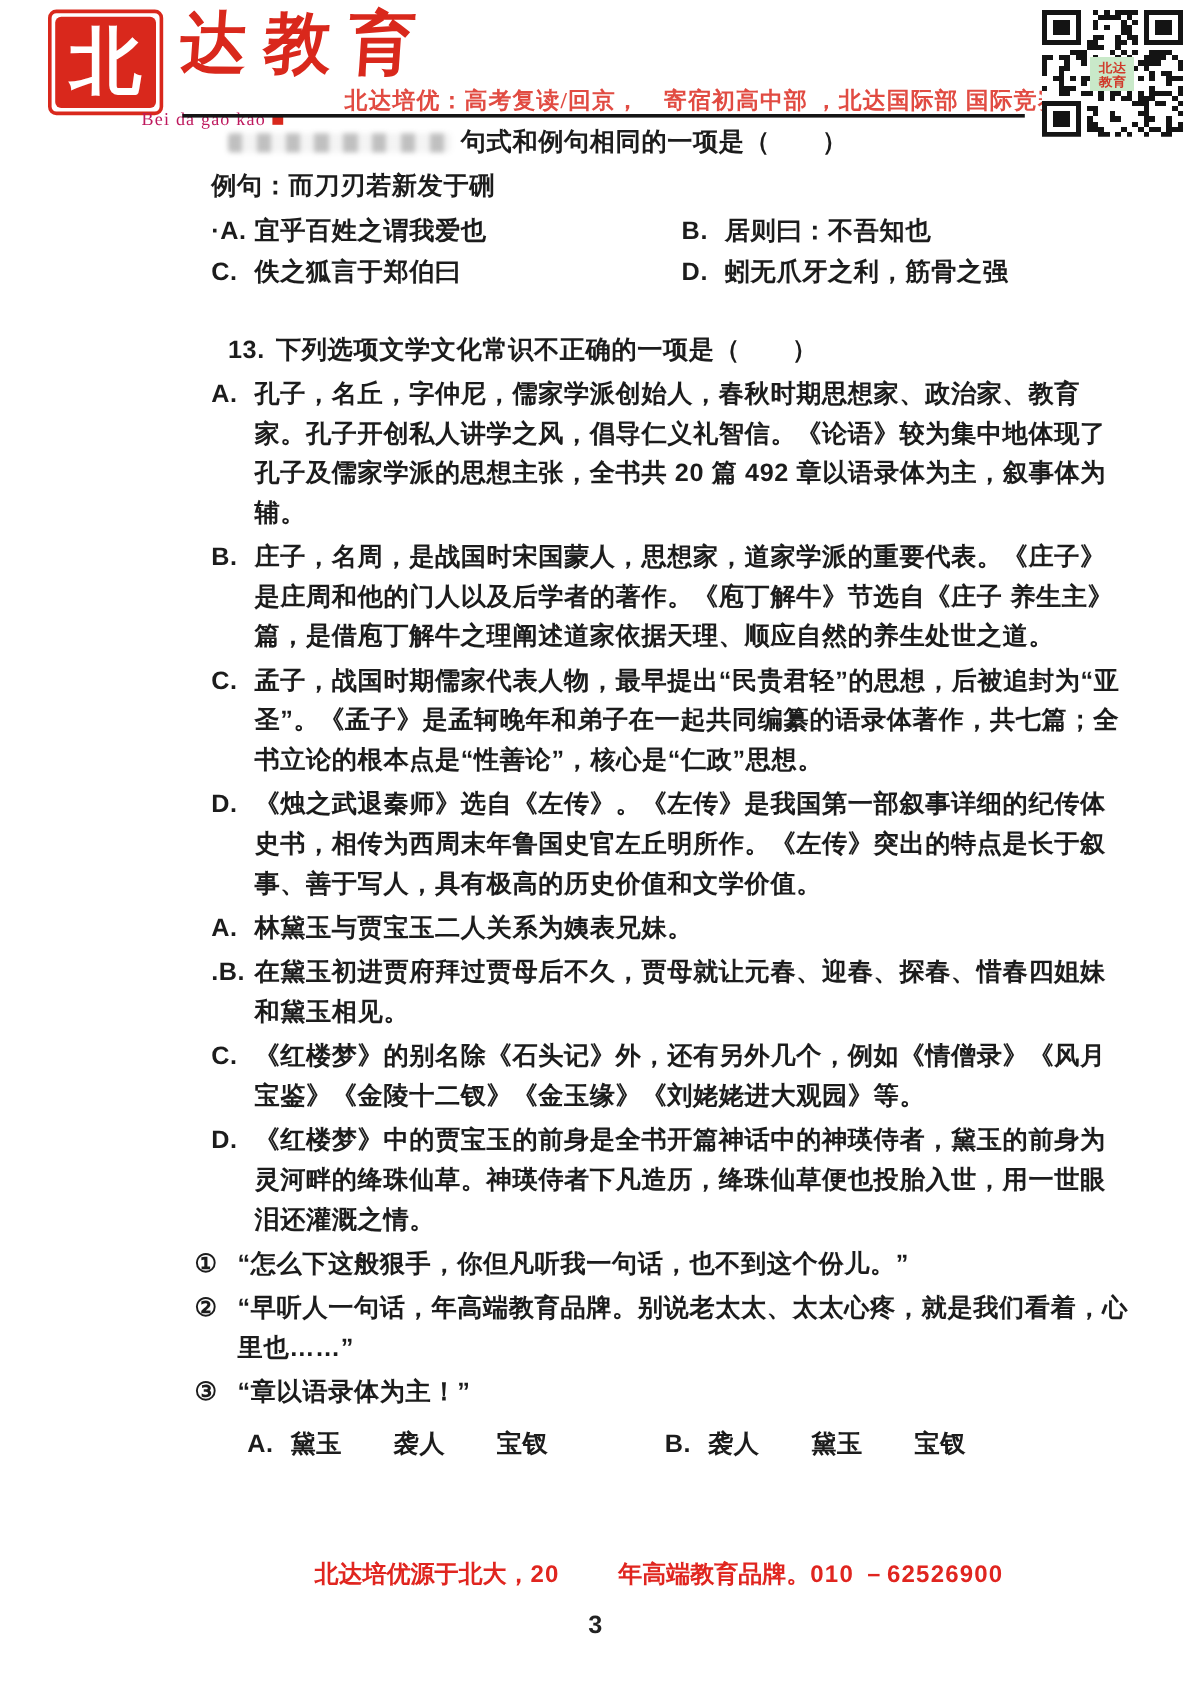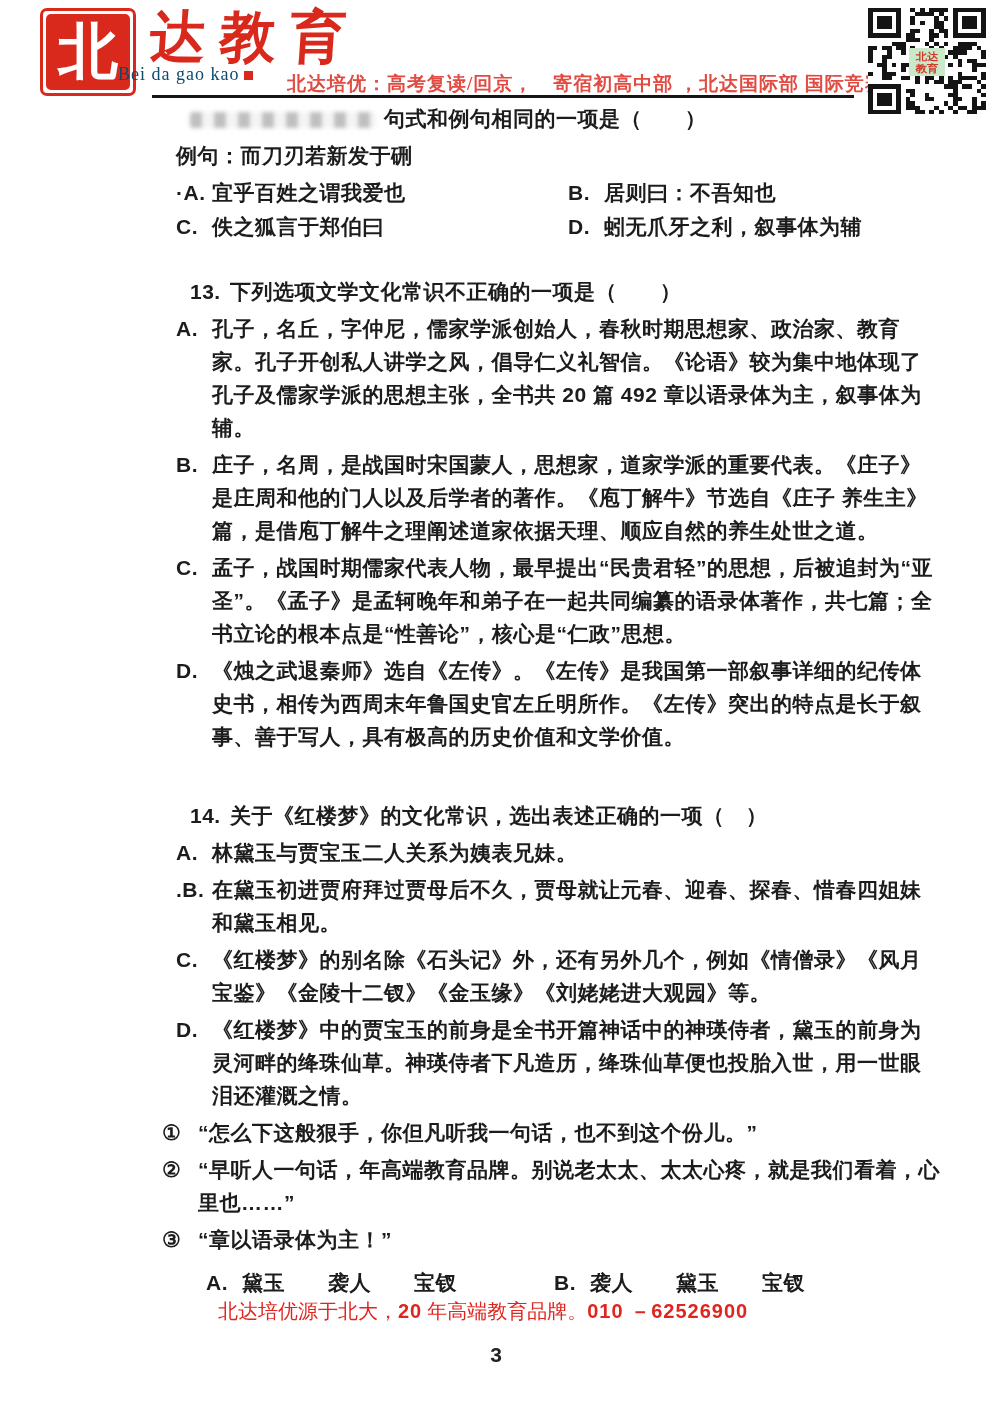--- a/index.html
+++ b/index.html
@@ -4,21 +4,21 @@
 <style>
   html,body{margin:0;padding:0;}
   body{
     width:992px;height:1403px;position:relative;background:#ffffff;
     font-family:"Liberation Sans",sans-serif;color:#1c1c1c;overflow:hidden;
   }
   
   .seal{position:absolute;left:40px;top:8px;width:96px;height:88px;border:3px solid #d9281c;border-radius:7px;padding:3px;box-sizing:border-box;background:#fff;}
   .seal-inner{width:100%;height:100%;background:#d9281c;color:#fff;display:flex;align-items:center;justify-content:center;font-size:60px;font-weight:700;border-radius:5px;font-family:"DejaVu Serif",serif;}
   .logo-script{position:absolute;left:150px;top:4px;font-size:56px;line-height:64px;color:#d9281c;font-weight:700;font-family:"DejaVu Serif",serif;letter-spacing:14px;transform:skewX(-4deg);}
-  .logo-sub{position:absolute;left:118px;top:64px;font-size:18px;font-family:"Liberation Serif",serif;color:#0c4a6e;letter-spacing:1px;}
+  .logo-sub{position:absolute;left:118px;top:92px;font-size:15px;font-family:"Liberation Serif",serif;color:#be185d;letter-spacing:1px;}
   .logo-sub .sq{display:inline-block;width:9px;height:9px;background:#d9281c;margin-left:5px;}
   .slogan{position:absolute;left:287px;top:71px;font-size:19px;color:#e14b42;font-weight:600;font-family:"Liberation Serif",serif;letter-spacing:1px;white-space:nowrap;}
   .head-rule{position:absolute;left:152px;top:95px;width:702px;height:3px;background:#151515;}
   .qr{position:absolute;left:868px;top:8px;width:118px;height:106px;}
   .qr svg{width:100%;height:100%;}
   
   .content{position:absolute;left:148px;top:102px;width:794px;font-weight:700;font-size:21px;line-height:33px;letter-spacing:0.5px;}
   .q{display:flex;padding-left:42px;}
   .q-num{flex:none;width:40px;}
   .q-stem-text{flex:1;}
@@ -33,21 +33,21 @@
   .opt-grid .opt{margin-left:0;}
   .quote{display:flex;margin-left:14px;margin-top:4px;}
   .quote-num{flex:none;width:36px;}
   .gap-q13{margin-top:32px;}
   .gap-q14{margin-top:46px;}
   .gap-q15{margin-top:50px;}
   .mt4{margin-top:4px;}
   .q15-opts{display:grid;grid-template-columns:348px 1fr;row-gap:3px;margin-left:30px;margin-top:10px;}
   
   .footer{position:absolute;left:218px;top:1298px;font-size:20px;color:#e0251f;white-space:nowrap;}
-  .footer .ser{font-family:"Liberation Serif",serif;font-weight:400;}
+  .footer .ser{font-family:"Liberation Serif",serif;font-weight:700;margin-left:44px;}
   .footer .b{font-weight:700;font-family:"Liberation Sans",sans-serif;letter-spacing:1px;}
   .pagenum{position:absolute;left:0;right:0;top:1343px;text-align:center;font-size:21px;font-weight:700;color:#222;}
 </style>
 </head>
 <body>
 
 <div class="seal">
   <div class="seal-inner">
     <span>北</span>
   </div>
@@ -371,21 +371,21 @@
     <div class="opt">
       <span class="opt-label">B.</span>
       <span class="opt-text">居则曰：不吾知也</span>
     </div>
     <div class="opt">
       <span class="opt-label">C.</span>
       <span class="opt-text">佚之狐言于郑伯曰</span>
     </div>
     <div class="opt">
       <span class="opt-label">D.</span>
-      <span class="opt-text">蚓无爪牙之利，叙事体为辅</span>
+      <span class="opt-text">蚓无爪牙之利，筋骨之强</span>
     </div>
   </div>
 
   <div class="q gap-q13">
     <span class="q-num">13.</span>
     <span class="q-stem-text">下列选项文学文化常识不正确的一项是（　　）</span>
   </div>
   <div class="opt mt4">
     <span class="opt-label">A.</span>
     <span class="opt-text">孔子，名丘，字仲尼，儒家学派创始人，春秋时期思想家、政治家、教育家。孔子开创私人讲学之风，倡导仁义礼智信。《论语》较为集中地体现了孔子及儒家学派的思想主张，全书共 20 篇 492 章以语录体为主，叙事体为辅。</span>
@@ -396,24 +396,20 @@
   </div>
   <div class="opt mt4">
     <span class="opt-label">C.</span>
     <span class="opt-text">孟子，战国时期儒家代表人物，最早提出“民贵君轻”的思想，后被追封为“亚圣”。《孟子》是孟轲晚年和弟子在一起共同编纂的语录体著作，共七篇；全书立论的根本点是“性善论”，核心是“仁政”思想。</span>
   </div>
   <div class="opt mt4">
     <span class="opt-label">D.</span>
     <span class="opt-text">《烛之武退秦师》选自《左传》。《左传》是我国第一部叙事详细的纪传体史书，相传为西周末年鲁国史官左丘明所作。《左传》突出的特点是长于叙事、善于写人，具有极高的历史价值和文学价值。</span>
   </div>
 
-  <div class="q gap-q14">
-    <span class="q-num">14.</span>
-    <span class="q-stem-text">关于《红楼梦》的文化常识，选出表述正确的一项（　）</span>
-  </div>
   <div class="opt mt4">
     <span class="opt-label">A.</span>
     <span class="opt-text">林黛玉与贾宝玉二人关系为姨表兄妹。</span>
   </div>
   <div class="opt mt4">
     <span class="opt-label">.B.</span>
     <span class="opt-text">在黛玉初进贾府拜过贾母后不久，贾母就让元春、迎春、探春、惜春四姐妹和黛玉相见。</span>
   </div>
   <div class="opt mt4">
     <span class="opt-label">C.</span>

